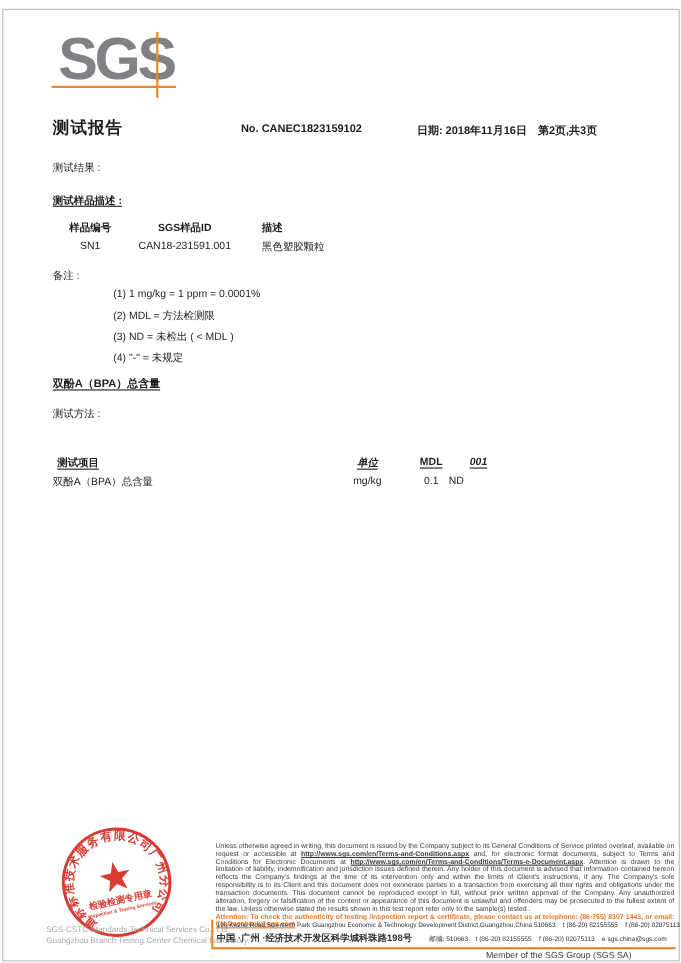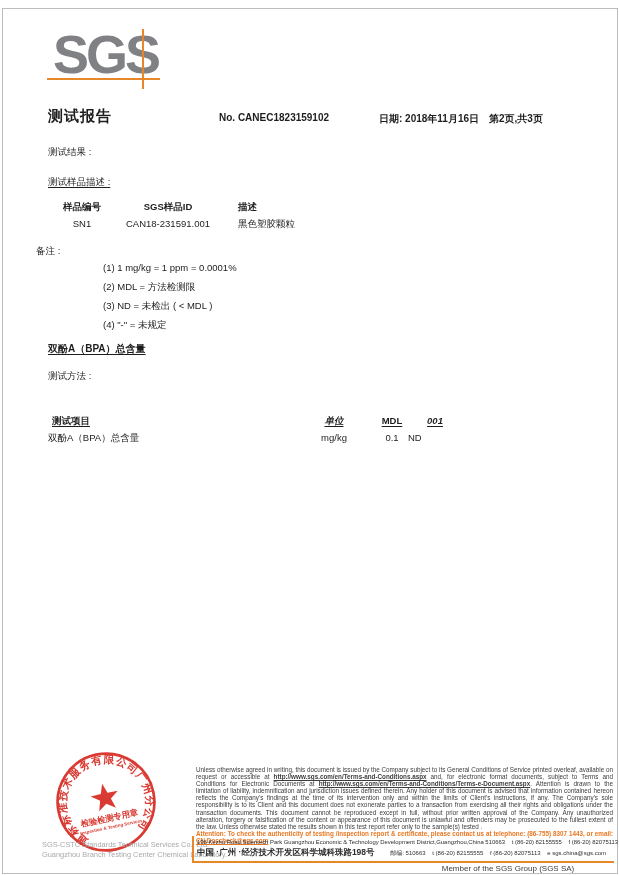--- a/index.html
+++ b/index.html
@@ -15,27 +15,27 @@
   .logo-hline{position:absolute;left:47px;top:78px;width:113px;height:2px;background:#e8872a;}
   .logo-vline{position:absolute;left:142px;top:29px;width:2px;height:60px;background:#e8872a;}
   
   .report-title{position:absolute;left:48px;top:107px;font-size:15px;font-weight:bold;letter-spacing:1px;}
   .report-no{position:absolute;left:219px;top:112px;font-size:10px;font-weight:bold;}
   .report-date{position:absolute;left:379px;top:112px;font-size:10px;font-weight:bold;}
   .report-page{position:absolute;left:489px;top:112px;font-size:10px;font-weight:bold;}
   
   .t9{font-size:9.5px;}
   .results-label{position:absolute;left:48px;top:146px;}
-  .sample-label{position:absolute;left:48px;top:176px;font-weight:normal;text-decoration:underline;text-underline-offset:2px;}
+  .sample-label{position:absolute;left:48px;top:176px;font-weight:bold;text-decoration:underline;text-underline-offset:2px;}
   .s-col1{position:absolute;left:44px;width:76px;text-align:center;}
   .s-col2{position:absolute;left:118px;width:100px;text-align:center;}
   .s-col3{position:absolute;left:238px;}
   .s-head{top:201px;font-weight:bold;}
   .s-row{top:218px;text-align:center;}
-  .remarks-label{position:absolute;left:36px;top:245px;}
+  .remarks-label{position:absolute;left:48px;top:245px;}
   .remark-item{position:absolute;left:103px;}
   .analyte-title{position:absolute;left:48px;top:342px;font-size:10px;font-weight:bold;text-decoration:underline;text-underline-offset:2px;}
   .method-label{position:absolute;left:48px;top:370px;}
   .method-text{position:absolute;left:103px;top:368px;width:474px;line-height:19.5px;text-align:justify;}
   .rt-item-h{position:absolute;left:52px;top:415px;font-weight:bold;text-decoration:underline;text-underline-offset:2px;}
   .rt-unit-h{position:absolute;left:305px;width:58px;top:415px;text-align:center;font-weight:bold;font-style:italic;text-decoration:underline;text-underline-offset:2px;}
   .rt-mdl-h{position:absolute;left:364px;width:56px;top:415px;text-align:center;font-weight:bold;text-decoration:underline;text-underline-offset:2px;}
   .rt-001-h{position:absolute;left:408px;width:54px;top:415px;text-align:center;font-weight:bold;font-style:italic;text-decoration:underline;text-underline-offset:2px;}
   .rt-item{position:absolute;left:48px;top:432px;}
   .rt-unit{position:absolute;left:305px;width:58px;top:432px;text-align:center;}

